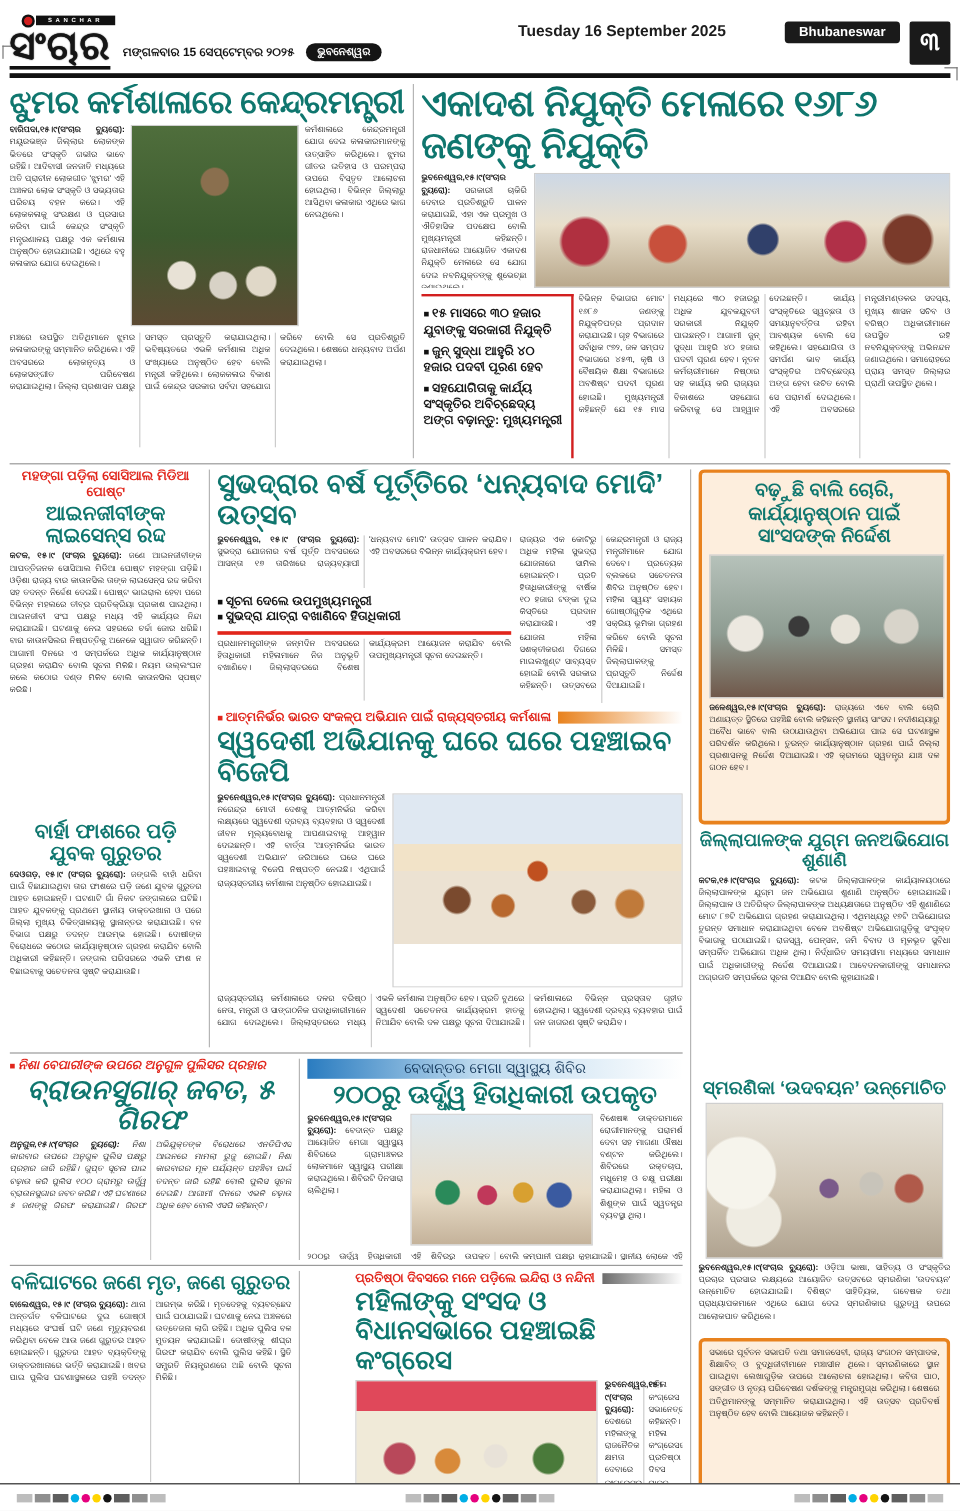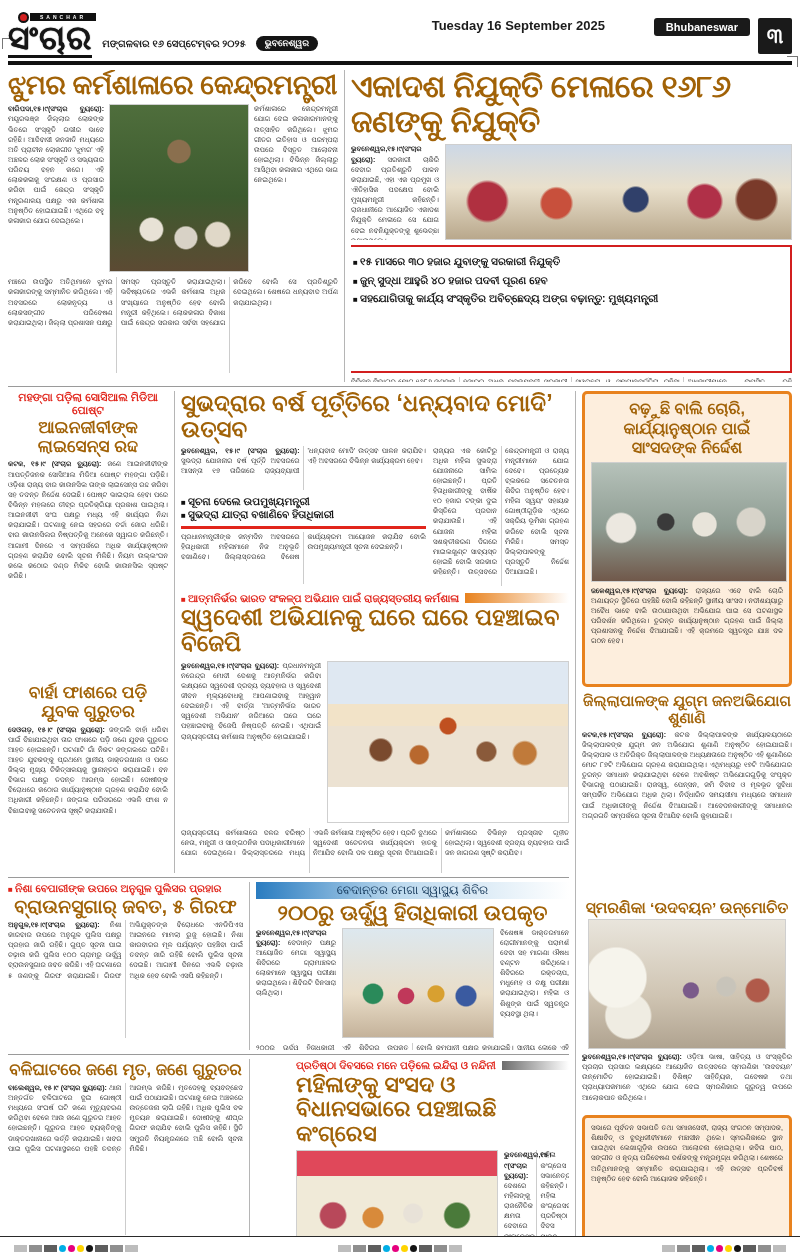--- a/index.html
+++ b/index.html
@@ -27,21 +27,21 @@
   .dateEn{font-weight:700;font-size:13px;color:#1c1c1c;}
   .pillEn{background:#1a1a1a;color:#fff;padding:3px 12px;border-radius:3px;font-weight:700;font-size:11px;margin-left:41px;}
   .pageNo{background:#1a1a1a;color:#fff;font-size:21px;font-weight:700;width:34px;height:36px;
     display:flex;align-items:center;justify-content:center;border-radius:2px;}
   .ruleBlk{height:4px;background:#111;margin:3px 0 5px;}
   
   .vr{width:1px;background:#b5b5b5;align-self:stretch;flex:0 0 1px;}
   .hrline{height:1px;background:#9a9a9a;margin:4px 0;}
   .bt{font-size:7px;line-height:1.45;text-align:justify;color:#1a1a1a;overflow:hidden;}
   .dl{font-weight:700;}
-  .hl{font-weight:800;color:#a16207;line-height:1.12;}
+  .hl{font-weight:800;color:#0f766e;line-height:1.12;}
   .kickRed{color:#e1251b;font-weight:700;font-size:10.5px;line-height:1.2;}
   .sq::before{content:"■ ";font-size:8px;color:#e1251b;}
   .photo{position:relative;overflow:hidden;border:1px solid #cfcfcf;flex:0 0 auto;}
   .cols2{column-count:2;column-gap:8px;column-rule:1px solid #ccc;}
   .cols3{column-count:3;column-gap:8px;column-rule:1px solid #ccc;}
   .cols4{column-count:4;column-gap:8px;column-rule:1px solid #ccc;}
   
   .topsec{display:flex;gap:6px;height:312px;overflow:hidden;}
   .artJ{flex:0 0 330px;overflow:hidden;}
   .hlJ{font-size:27px;letter-spacing:-0.5px;}
@@ -58,21 +58,21 @@
   .hlN{font-size:31px;letter-spacing:-0.5px;}
   .nrow{display:flex;gap:6px;margin-top:5px;height:96px;overflow:hidden;}
   .ncolL{flex:0 0 88px;}
   .ph-niyukti{flex:1;height:94px;background:
     radial-gradient(circle at 12% 60%,#b03040 0 6%,transparent 7%),
     radial-gradient(circle at 32% 62%,#c8503c 0 6%,transparent 7%),
     radial-gradient(circle at 55% 58%,#30406a 0 6%,transparent 7%),
     radial-gradient(circle at 75% 60%,#b03048 0 6%,transparent 7%),
     radial-gradient(circle at 90% 58%,#7a3a2a 0 6%,transparent 7%),
     linear-gradient(180deg,#cdd8e6 0%,#e9e0cc 45%,#b9a88c 100%);}
-  .nrow2{display:flex;gap:4px;margin-top:5px;height:170px;overflow:hidden;flex-direction:column;}
+  .nrow2{display:flex;gap:4px;margin-top:5px;height:170px;overflow:hidden;}
   .redbox{flex:0 0 118px;border:2px solid #d21f1f;border-left:none;padding:3px 5px 3px 2px;overflow:hidden;}
   .rbItem{font-size:10.5px;font-weight:700;line-height:1.25;margin:5px 0;}
   .rbItem::before{content:"■ ";font-size:8px;color:#111;}
   
   .mainsec{display:flex;gap:6px;height:866px;overflow:hidden;}
   .leftcenter{flex:1;overflow:hidden;}
   .midrow{display:flex;gap:6px;height:482px;overflow:hidden;}
   .colLaw{flex:0 0 160px;overflow:hidden;}
   .kickLaw{text-align:center;font-size:11px;}
   .hlLaw{font-size:17px;text-align:center;margin:1px 0 3px;}
@@ -92,22 +92,22 @@
   .swaL{flex:0 0 140px;}
   .ph-swadeshi{width:250px;height:160px;background:
     radial-gradient(circle at 50% 40%,#c05020 0 5%,transparent 6%),
     radial-gradient(circle at 22% 55%,#7a4a2e 0 5%,transparent 6%),
     radial-gradient(circle at 38% 58%,#b8682e 0 5%,transparent 6%),
     radial-gradient(circle at 66% 56%,#8a5a3a 0 5%,transparent 6%),
     radial-gradient(circle at 82% 57%,#c07a3a 0 5%,transparent 6%),
     linear-gradient(180deg,#dfe8f2 0 26%,#f2e3c8 26% 40%,#ece2d2 40% 78%,#fff 78% 100%);}
   
   .row2{display:flex;gap:6px;height:168px;overflow:hidden;}
-  .artBrown{flex:0 0 235px;overflow:hidden;}
-  .hlBrown{font-size:19px;text-align:center;margin:1px 0 3px;}
+  .artBrown{flex:0 0 235px;overflow:hidden;font-style:italic;}
+  .hlBrown{font-size:23px;text-align:center;margin:1px 0 3px;}
   .artVed{flex:1;overflow:hidden;}
   .kickBlue{background:linear-gradient(90deg,#2a7cc0 0%,#bcd9ee 45%,#fff 100%);text-align:center;
     font-weight:400;font-size:12px;color:#0c2f52;padding:1px 6px 2px;}
   .hlVed{font-size:21px;text-align:center;margin:2px 0 3px;}
   .vedrow{display:flex;gap:6px;height:112px;overflow:hidden;}
   .ph-vedanta{width:150px;height:108px;background:
     radial-gradient(circle at 20% 60%,#2a8a5a 0 7%,transparent 8%),
     radial-gradient(circle at 42% 62%,#c0385a 0 7%,transparent 8%),
     radial-gradient(circle at 62% 60%,#d8a030 0 7%,transparent 8%),
     radial-gradient(circle at 82% 62%,#3a5aa0 0 7%,transparent 8%),
@@ -162,21 +162,21 @@
   <div class="crop tr"></div>
   <div class="inner">
 
     <div class="mast">
       <div class="logoWrap">
         <span class="logoDot"></span>
         <span class="logoTop">SANCHAR</span>
         <div class="logo">ସଂଚାର</div>
         <div class="logoUnder"></div>
       </div>
-      <span class="dateOdia">ମଙ୍ଗଳବାର ୧୬ ସେପ୍ଟେମ୍ବର ୨୦୨୫</span>
+      <span class="dateOdia">ମଙ୍ଗଳବାର 15 ସେପ୍ଟେମ୍ବର ୨୦୨୫</span>
       <span class="pillBlk">ଭୁବନେଶ୍ୱର</span>
       <div class="headRight">
         <span class="dateEn">Tuesday 16 September 2025</span>
         <span class="pillEn">Bhubaneswar</span>
         <span class="pageNo">୩</span>
       </div>
     </div>
     <div class="ruleBlk"></div>
 
     <div class="topsec">

